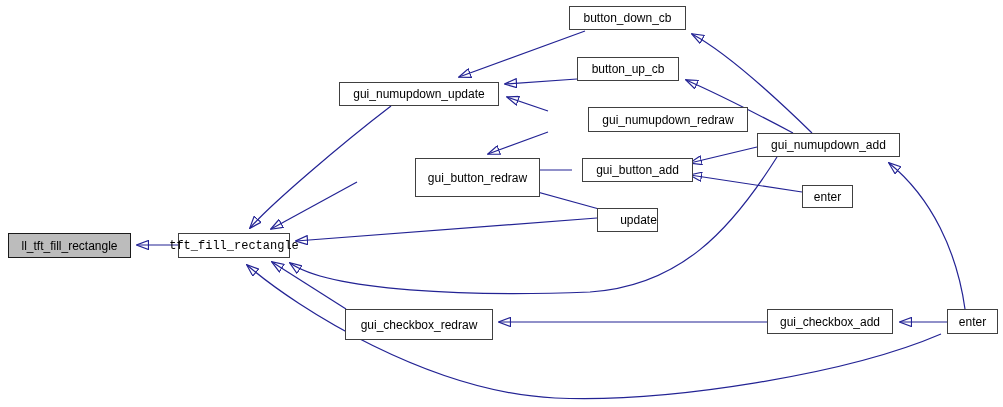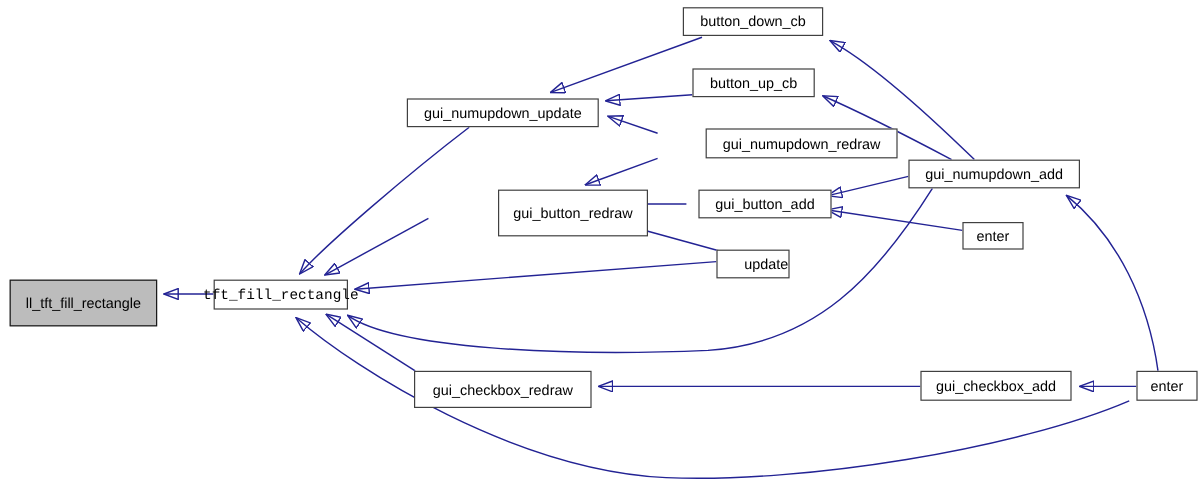--- a/index.html
+++ b/index.html
@@ -62,21 +62,21 @@
     <path d="M 599,209 L 490,179" marker-end="url(#arrow)"></path>
     <path d="M 757,147 L 690,163" marker-end="url(#arrow)"></path>
     <path d="M 802,192 L 690,175" marker-end="url(#arrow)"></path>
     <path d="M 812,133 Q 733,56 692,34" marker-end="url(#arrow)"></path>
     <path d="M 793,133 Q 725,97 686,80" marker-end="url(#arrow)"></path>
     <path d="M 965,309 C 957,252 932,198 889,163" marker-end="url(#arrow)"></path>
     <path d="M 947,322 L 900,322" marker-end="url(#arrow)"></path>
     <path d="M 767,322 L 499,322" marker-end="url(#arrow)"></path>
   </svg>
 
-  <div class="node highlight" style="left:8px;top:233px;width:123px;height:39px;">ll_tft_fill_rectangle</div>
+  <div class="node highlight" style="left:8px;top:233px;width:123px;height:25px;">ll_tft_fill_rectangle</div>
 
   <div class="node" style="left:178px;top:233px;width:112px;height:25px;font-family:Liberation Mono, monospace;">tft_fill_rectangle</div>
 
   <div class="node" style="left:569px;top:6px;width:117px;height:24px;">button_down_cb</div>
 
   <div class="node" style="left:339px;top:82px;width:160px;height:24px;">gui_numupdown_update</div>
 
   <div class="node" style="left:577px;top:57px;width:102px;height:24px;">button_up_cb</div>
 
   <div class="node" style="left:548px;top:107px;width:160px;height:25px;margin-left:40px;">gui_numupdown_redraw</div>

